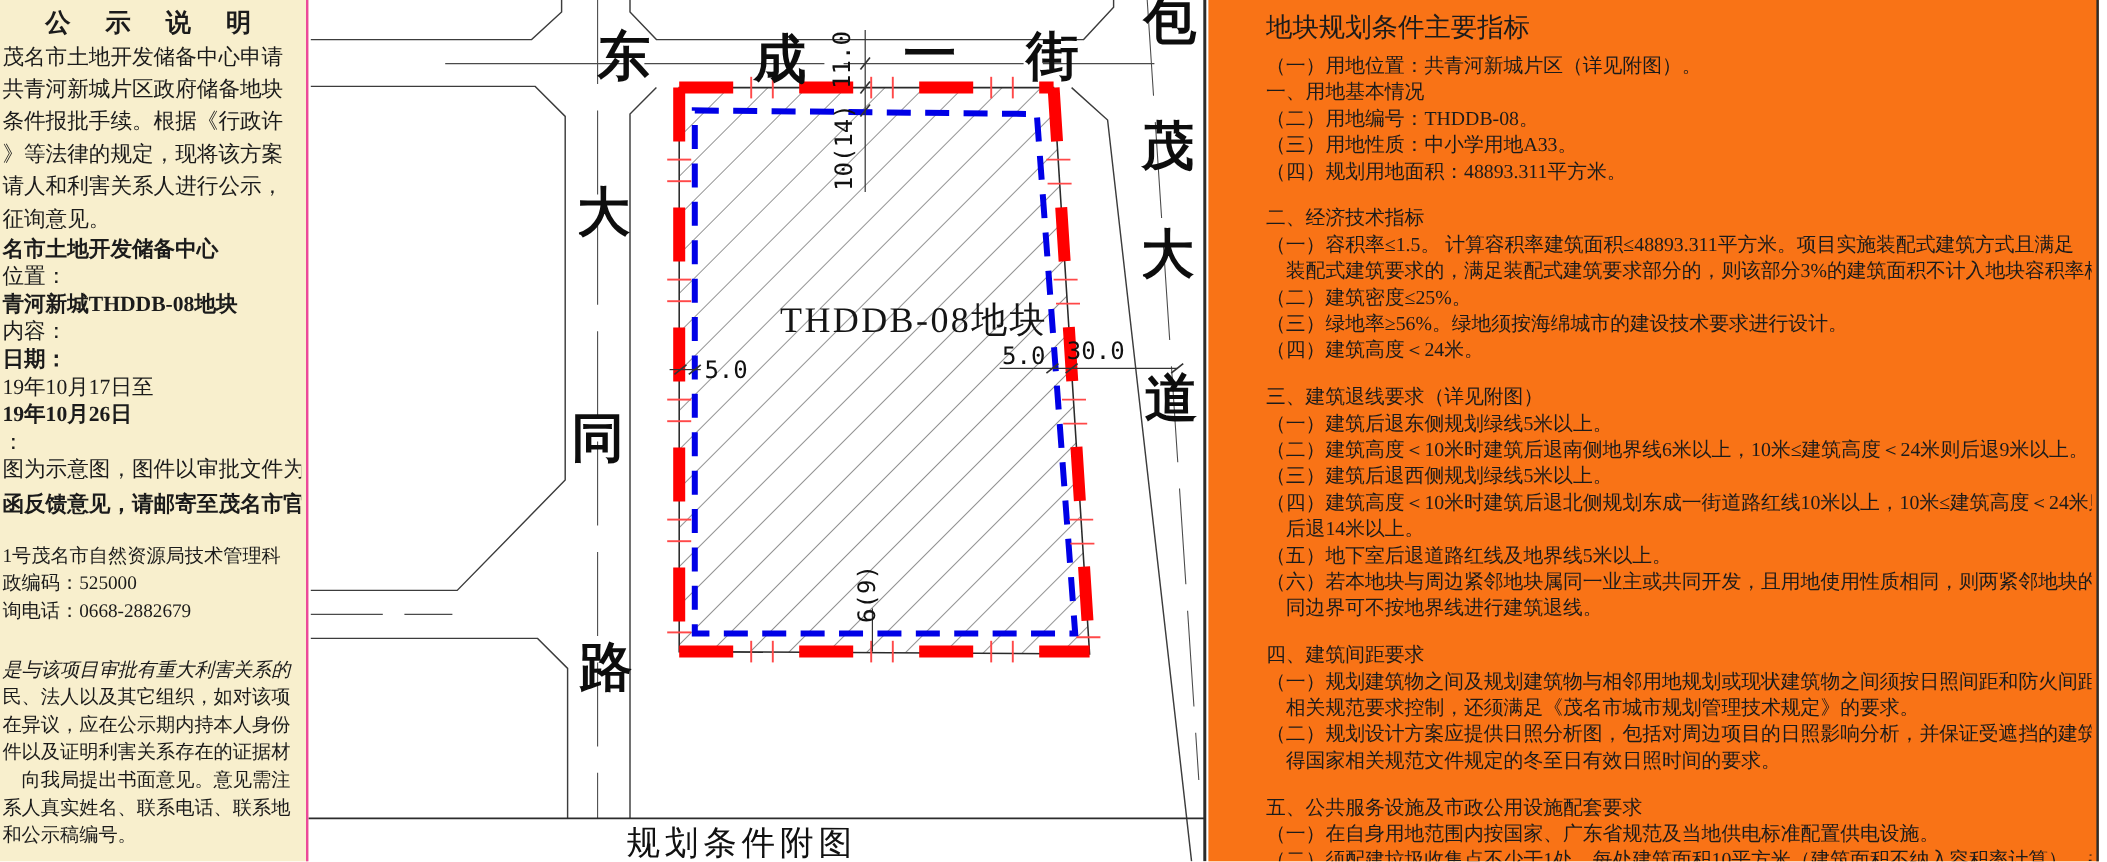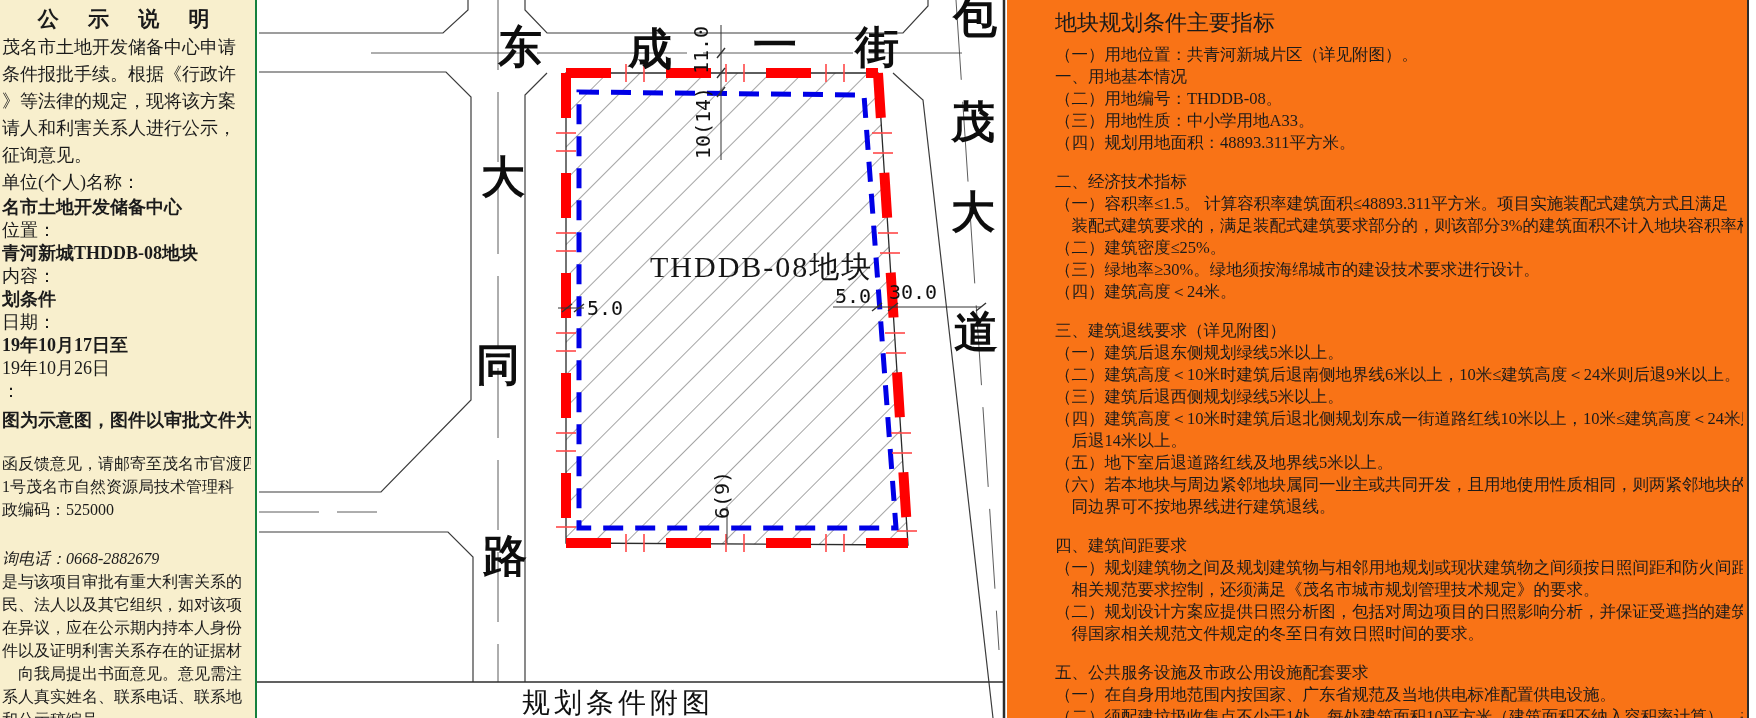--- a/index.html
+++ b/index.html
@@ -2,21 +2,21 @@
 <html><head>
 <meta charset="utf-8">
 <style>
   html,body{margin:0;padding:0;}
   body{width:1756px;height:718px;overflow:hidden;background:#ffffff;
        font-family:"Liberation Serif",serif;color:#1b1b1b;}
   #page{position:relative;width:1756px;height:718px;background:#fff;}
 
   
   #left-panel{position:absolute;left:0;top:0;width:257px;height:718px;
-      background:#f8efcd;border-right:2px solid #15803d;box-sizing:border-box;
+      background:#f8efcd;border-right:2px solid #ec4899;box-sizing:border-box;
       overflow:hidden;padding:4px 4px 0 2px;}
   .pl-title{font-size:21px;font-weight:bold;text-align:center;letter-spacing:12px;
       height:30px;line-height:30px;white-space:nowrap;padding-left:6px;}
   .pl-lines div{line-height:27px;font-size:18px;white-space:nowrap;overflow:hidden;}
   .pl-lines div:nth-child(n+7){line-height:23px;}
   .pl-lines div:nth-child(7),.pl-lines div:nth-child(9),
   .pl-lines div:nth-child(11),.pl-lines div:nth-child(13),
   .pl-lines div:nth-child(16){font-weight:bold;}
   .pl-lines div:nth-child(16){margin-top:6px;}
   .pl-lines div:nth-child(17){margin-top:20px;}
@@ -42,30 +42,29 @@
 </style>
 </head>
 <body>
 
 <div id="page">
 
   <aside id="left-panel">
     <div class="pl-title">公 示 说 明</div>
     <div class="pl-lines">
         <div>茂名市土地开发储备中心申请</div>
+        <div>共青河新城片区政府储备地块</div>
         <div>条件报批手续。根据《行政许</div>
         <div>》等法律的规定，现将该方案</div>
         <div>请人和利害关系人进行公示，</div>
         <div>征询意见。</div>
-        <div>单位(个人)名称：</div>
         <div>名市土地开发储备中心</div>
         <div>位置：</div>
         <div>青河新城THDDB-08地块</div>
         <div>内容：</div>
-        <div>划条件</div>
         <div>日期：</div>
         <div>19年10月17日至</div>
         <div>19年10月26日</div>
         <div>：</div>
         <div>图为示意图，图件以审批文件为准。</div>
         <div>函反馈意见，请邮寄至茂名市官渡四</div>
         <div>1号茂名市自然资源局技术管理科</div>
         <div>政编码：525000</div>
         <div>询电话：0668-2882679</div>
         <div>是与该项目审批有重大利害关系的</div>
@@ -195,21 +194,21 @@
         <div>（一）用地位置：共青河新城片区（详见附图）。</div>
         <div>一、用地基本情况</div>
         <div>（二）用地编号：THDDB-08。</div>
         <div>（三）用地性质：中小学用地A33。</div>
         <div>（四）规划用地面积：48893.311平方米。</div>
         <div></div>
         <div>二、经济技术指标</div>
         <div>（一）容积率≤1.5。 计算容积率建筑面积≤48893.311平方米。项目实施装配式建筑方式且满足</div>
         <div>　装配式建筑要求的，满足装配式建筑要求部分的，则该部分3%的建筑面积不计入地块容积率核算。</div>
         <div>（二）建筑密度≤25%。</div>
-        <div>（三）绿地率≥30%。绿地须按海绵城市的建设技术要求进行设计。</div>
+        <div>（三）绿地率≥56%。绿地须按海绵城市的建设技术要求进行设计。</div>
         <div>（四）建筑高度＜24米。</div>
         <div></div>
         <div>三、建筑退线要求（详见附图）</div>
         <div>（一）建筑后退东侧规划绿线5米以上。</div>
         <div>（二）建筑高度＜10米时建筑后退南侧地界线6米以上，10米≤建筑高度＜24米则后退9米以上。</div>
         <div>（三）建筑后退西侧规划绿线5米以上。</div>
         <div>（四）建筑高度＜10米时建筑后退北侧规划东成一街道路红线10米以上，10米≤建筑高度＜24米则</div>
         <div>　后退14米以上。</div>
         <div>（五）地下室后退道路红线及地界线5米以上。</div>
         <div>（六）若本地块与周边紧邻地块属同一业主或共同开发，且用地使用性质相同，则两紧邻地块的共</div>

